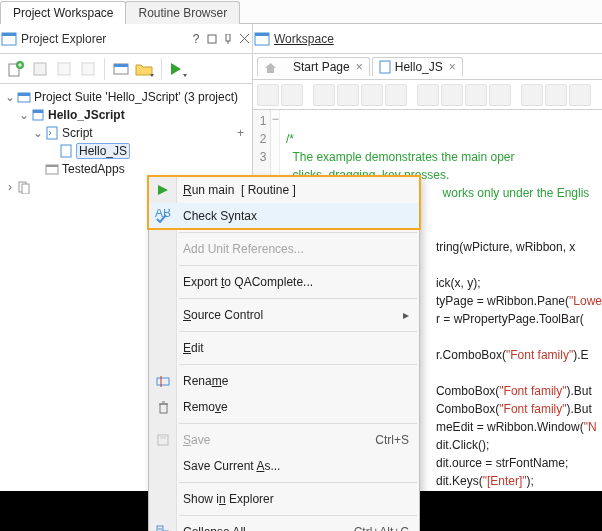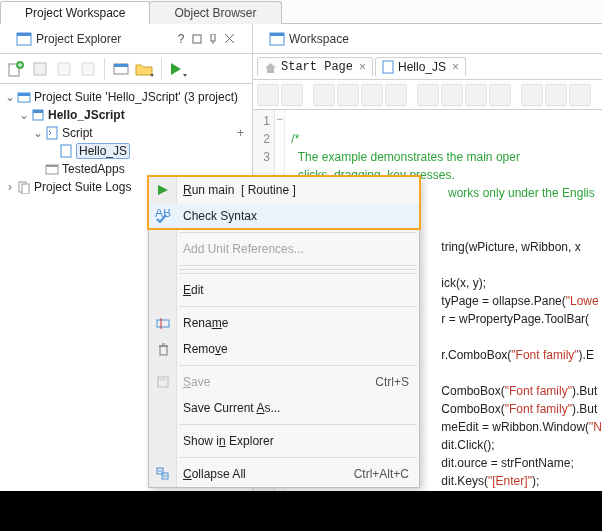--- a/index.html
+++ b/index.html
@@ -1,23 +1,23 @@
 <!DOCTYPE html>
 <html><head>
 <meta charset="utf-8">
 <style>
   * { box-sizing: border-box; margin: 0; padding: 0; font-family: "Segoe UI", Tahoma, sans-serif; font-size: 12px; }
   body { background: #fff; width: 602px; height: 531px; overflow: hidden; position: relative; color: #222; }
   .tabs-top { display: flex; border-bottom: 1px solid #c4c4c4; height: 24px; background:#fcfcfc; }
-  .tab { padding: 4px 24px 3px; border: 1px solid #c4c4c4; border-bottom: none; background: #fff; margin-right: -1px; border-radius:3px 3px 0 0; position:relative; top:1px; cursor:pointer;}
+  .tab { padding: 4px 12px 3px; border: 1px solid #c4c4c4; border-bottom: none; background: #fff; margin-right: -1px; border-radius:3px 3px 0 0; position:relative; top:1px; cursor:pointer;}
   .tab.inactive { background: #f2f2f2; color:#444;}
   .row { display:flex; }
   .leftpane { width: 253px; border-right: 1px solid #d0d0d0; display:flex; flex-direction:column; }
   .rightpane { flex:1; display:flex; flex-direction:column; overflow:hidden; background:#fff;}
-  .panel-header { display:flex; align-items:center; height:30px; border-bottom:1px solid #d0d0d0; padding:0 16px; background:#fff;}
+  .panel-header { display:flex; align-items:center; height:30px; border-bottom:1px solid #d0d0d0; padding:0 1px; background:#fff;}
   .panel-header .icon { width:16px; height:16px; margin-right:4px; display:inline-flex;}
   .panel-header .title { flex:1; color:#333;}
   .panel-header .winbtn { width:14px; height:14px; margin-left:2px; display:inline-flex; align-items:center; justify-content:center; color:#555;}
   .toolbar { display:flex; align-items:center; height:30px; border-bottom:1px solid #d0d0d0; padding:0 4px; background:#fff;}
   .tbtn { width:22px; height:22px; margin:0 1px; display:flex; align-items:center; justify-content:center; border-radius:2px;}
   .tbtn.sep { width:1px; background:#ddd; margin:0 4px; padding:0;}
   .play { color:#2e9e2e; }
   .tree { padding: 4px 2px; font-size:12px; color:#222;}
   .node { display:flex; align-items:center; height:18px; white-space:nowrap;}
   .node .tw { width:12px; text-align:center; color:#777; cursor:pointer;}
@@ -50,21 +50,21 @@
   .highlight-box { position:absolute; border:2px solid #f5a623; pointer-events:none;}
   .arrow-right { position:absolute; right:10px; color:#555;}
   svg { display:block;}
   .codewrap { display:flex; flex:1; overflow:hidden;}
 </style>
 </head>
 <body>
 
 <div class="tabs-top">
   <div class="tab">Project Workspace</div>
-  <div class="tab inactive">Object Browser</div>
+  <div class="tab inactive">Routine Browser</div>
 </div>
 
 <div class="row" style="height:467px;">
 
   <div class="leftpane">
     <div class="panel-header">
       <span class="icon">
         <svg width="16" height="16">
             <rect x="1" y="2" width="14" height="12" fill="#fff" stroke="#4a90d9"></rect>
             <rect x="1" y="2" width="14" height="3" fill="#4a90d9"></rect>
@@ -188,43 +188,42 @@
         <span>TestedApps</span>
       </div>
       <div class="node ind0">
         <span class="tw">›</span>
         <span class="nicon">
             <svg width="14" height="14">
               <rect x="2" y="2" width="7" height="10" fill="#fff" stroke="#999"></rect>
               <rect x="5" y="4" width="7" height="10" fill="#fff" stroke="#999"></rect>
             </svg>
           </span>
-        <span>Project Suite Logs</span>
       </div>
     </div>
   </div>
 
   <div class="rightpane">
-    <div class="panel-header" style="border-bottom:1px solid #d0d0d0;">
+    <div class="panel-header" style="border-bottom:1px solid #d0d0d0;text-decoration:underline;">
       <span class="icon">
           <svg width="16" height="16">
             <rect x="1" y="2" width="14" height="12" fill="#fff" stroke="#4a90d9"></rect>
             <rect x="1" y="2" width="14" height="3" fill="#4a90d9"></rect>
           </svg>
         </span>
       <span class="title">Workspace</span>
     </div>
     <div class="doc-tabs">
       <div class="doc-tab">
         <span class="nicon">
             <svg width="13" height="13">
               <path d="M6.5 2 L12 7 H10 V12 H3 V7 H1 Z" fill="#bbb"></path>
             </svg>
           </span>
-        <span style="margin-left:4px;font-family:Liberation Mono, monospace;">Start Page</span>
+        <span style="margin-left:16px;">Start Page</span>
         <span class="x">×</span>
       </div>
       <div class="doc-tab active">
         <span class="nicon">
             <svg width="12" height="14">
               <rect x="1" y="1" width="10" height="12" fill="#fff" stroke="#4a90d9"></rect>
             </svg>
           </span>
         <span style="margin-left:4px;">Hello_JS</span>
         <span class="x">×</span>
@@ -258,21 +257,21 @@
       <div class="code">
 <span class="cm">/*</span>
 <span class="cm">  The example demonstrates the main oper</span>
 <span class="cm">  clicks, dragging, key presses.</span>
 <span style="display:inline-block;width:150px"></span><span class="cm">  works only under the Englis</span>
 
 
 <span style="display:inline-block;width:150px"></span><span>tring(wPicture, wRibbon, x</span>
 
 <span style="display:inline-block;width:150px"></span><span>ick(x, y);</span>
-<span style="display:inline-block;width:150px"></span><span>tyPage = ollapse.Pane(</span><span class="st">"Lowe</span>
+<span style="display:inline-block;width:150px"></span><span>tyPage = wRibbon.Pane(</span><span class="st">"Lowe</span>
 <span style="display:inline-block;width:150px"></span><span>r = wPropertyPage.ToolBar(</span>
 
 <span style="display:inline-block;width:150px"></span><span>r.ComboBox(</span><span class="st">"Font family"</span><span>).E</span>
 
 <span style="display:inline-block;width:150px"></span><span>ComboBox(</span><span class="st">"Font family"</span><span>).But</span>
 <span style="display:inline-block;width:150px"></span><span>ComboBox(</span><span class="st">"Font family"</span><span>).But</span>
 <span style="display:inline-block;width:150px"></span><span>meEdit = wRibbon.Window(</span><span class="st">"N</span>
 <span style="display:inline-block;width:150px"></span><span>dit.Click();</span>
 <span style="display:inline-block;width:150px"></span><span>dit.ource = strFontName;</span>
 <span style="display:inline-block;width:150px"></span><span>dit.Keys(</span><span class="st">"[Enter]"</span><span>);</span>
@@ -300,21 +299,28 @@
           <polyline points="2,10 5,13 11,6" fill="none" stroke="#4a90d9" stroke-width="2"></polyline>
         </svg>
       </span>
     <span class="lbl"><span>Check Syntax</span></span>
   </div>
   <div class="msep"></div>
   <div class="mi disabled">
     <span class="lbl">Add Unit References...</span>
   </div>
   <div class="msep"></div>
-  <div class="msep"></div>
+  <div class="mi">
+    <span class="lbl">Export <u>t</u>o QAComplete...</span>
+  </div>
+  <div class="msep"></div>
+  <div class="mi">
+    <span class="lbl"><u>S</u>ource Control</span>
+    <span class="arrow-right">▸</span>
+  </div>
   <div class="msep"></div>
   <div class="mi">
     <span class="lbl"><u>E</u>dit</span>
   </div>
   <div class="msep"></div>
   <div class="mi">
     <span class="micon">
         <svg width="14" height="14">
           <rect x="1" y="4" width="12" height="7" fill="none" stroke="#4a90d9"></rect>
           <line x1="5" y1="2" x2="5" y2="13" stroke="#c0392b"></line>

